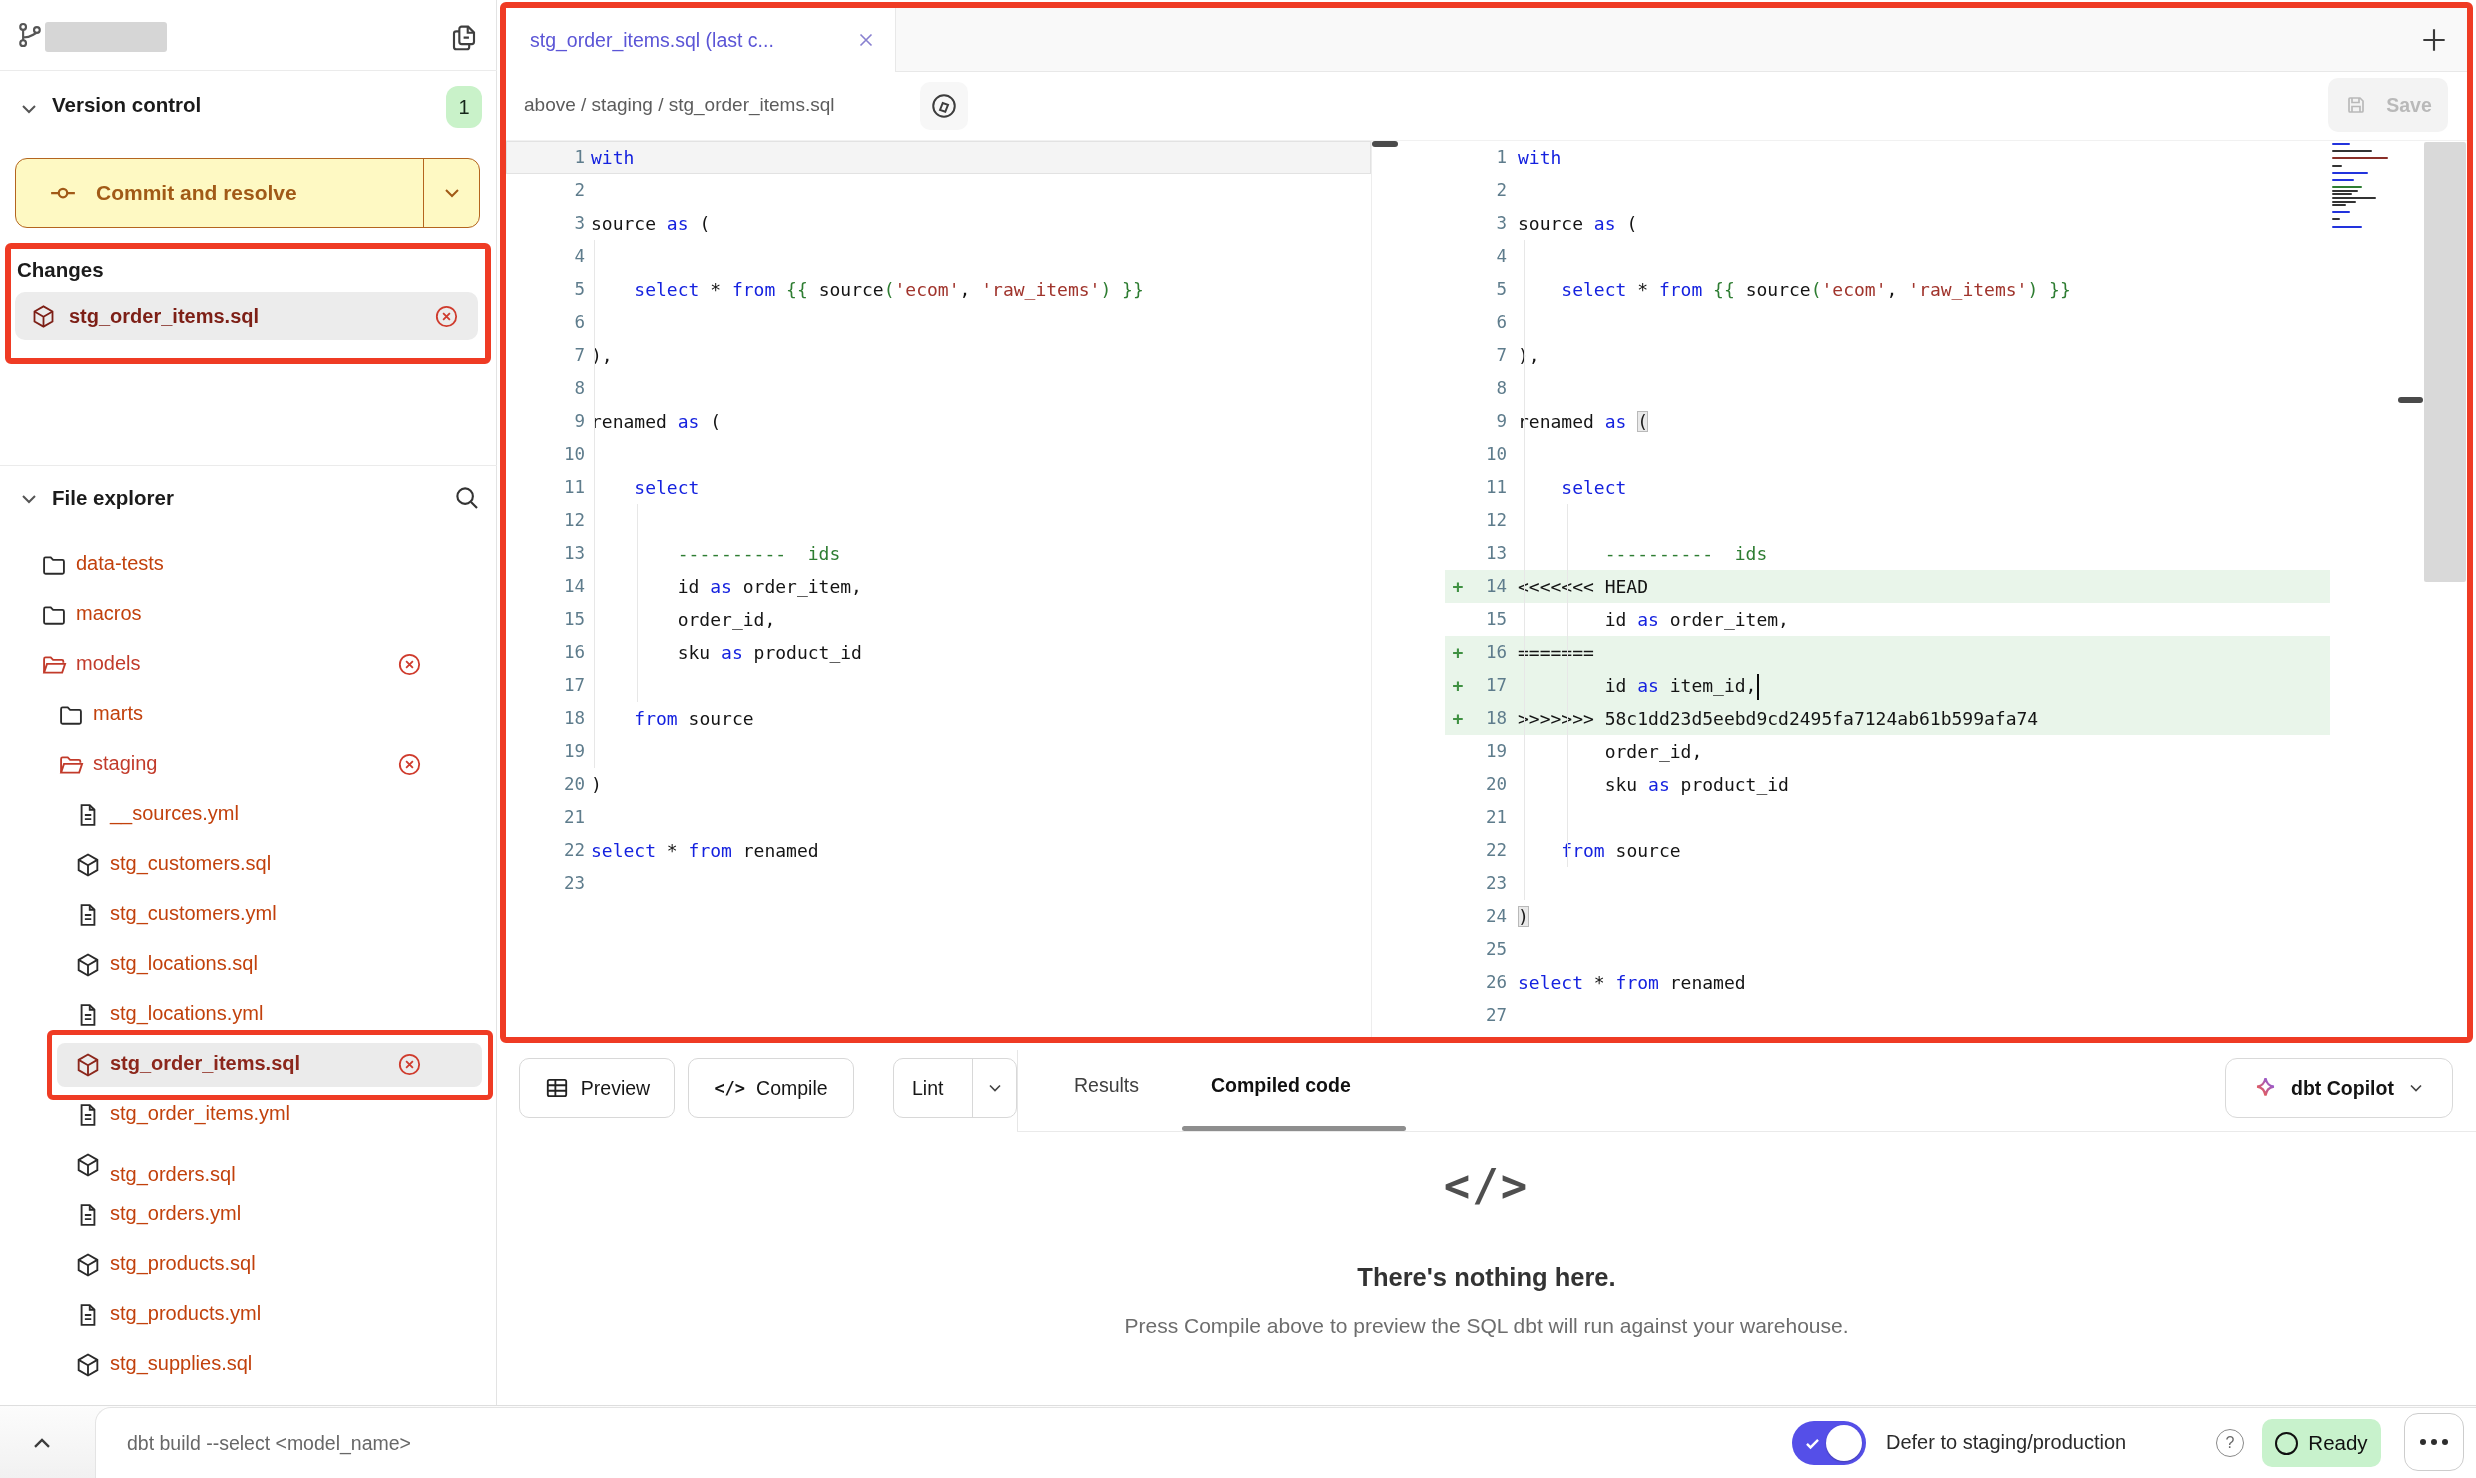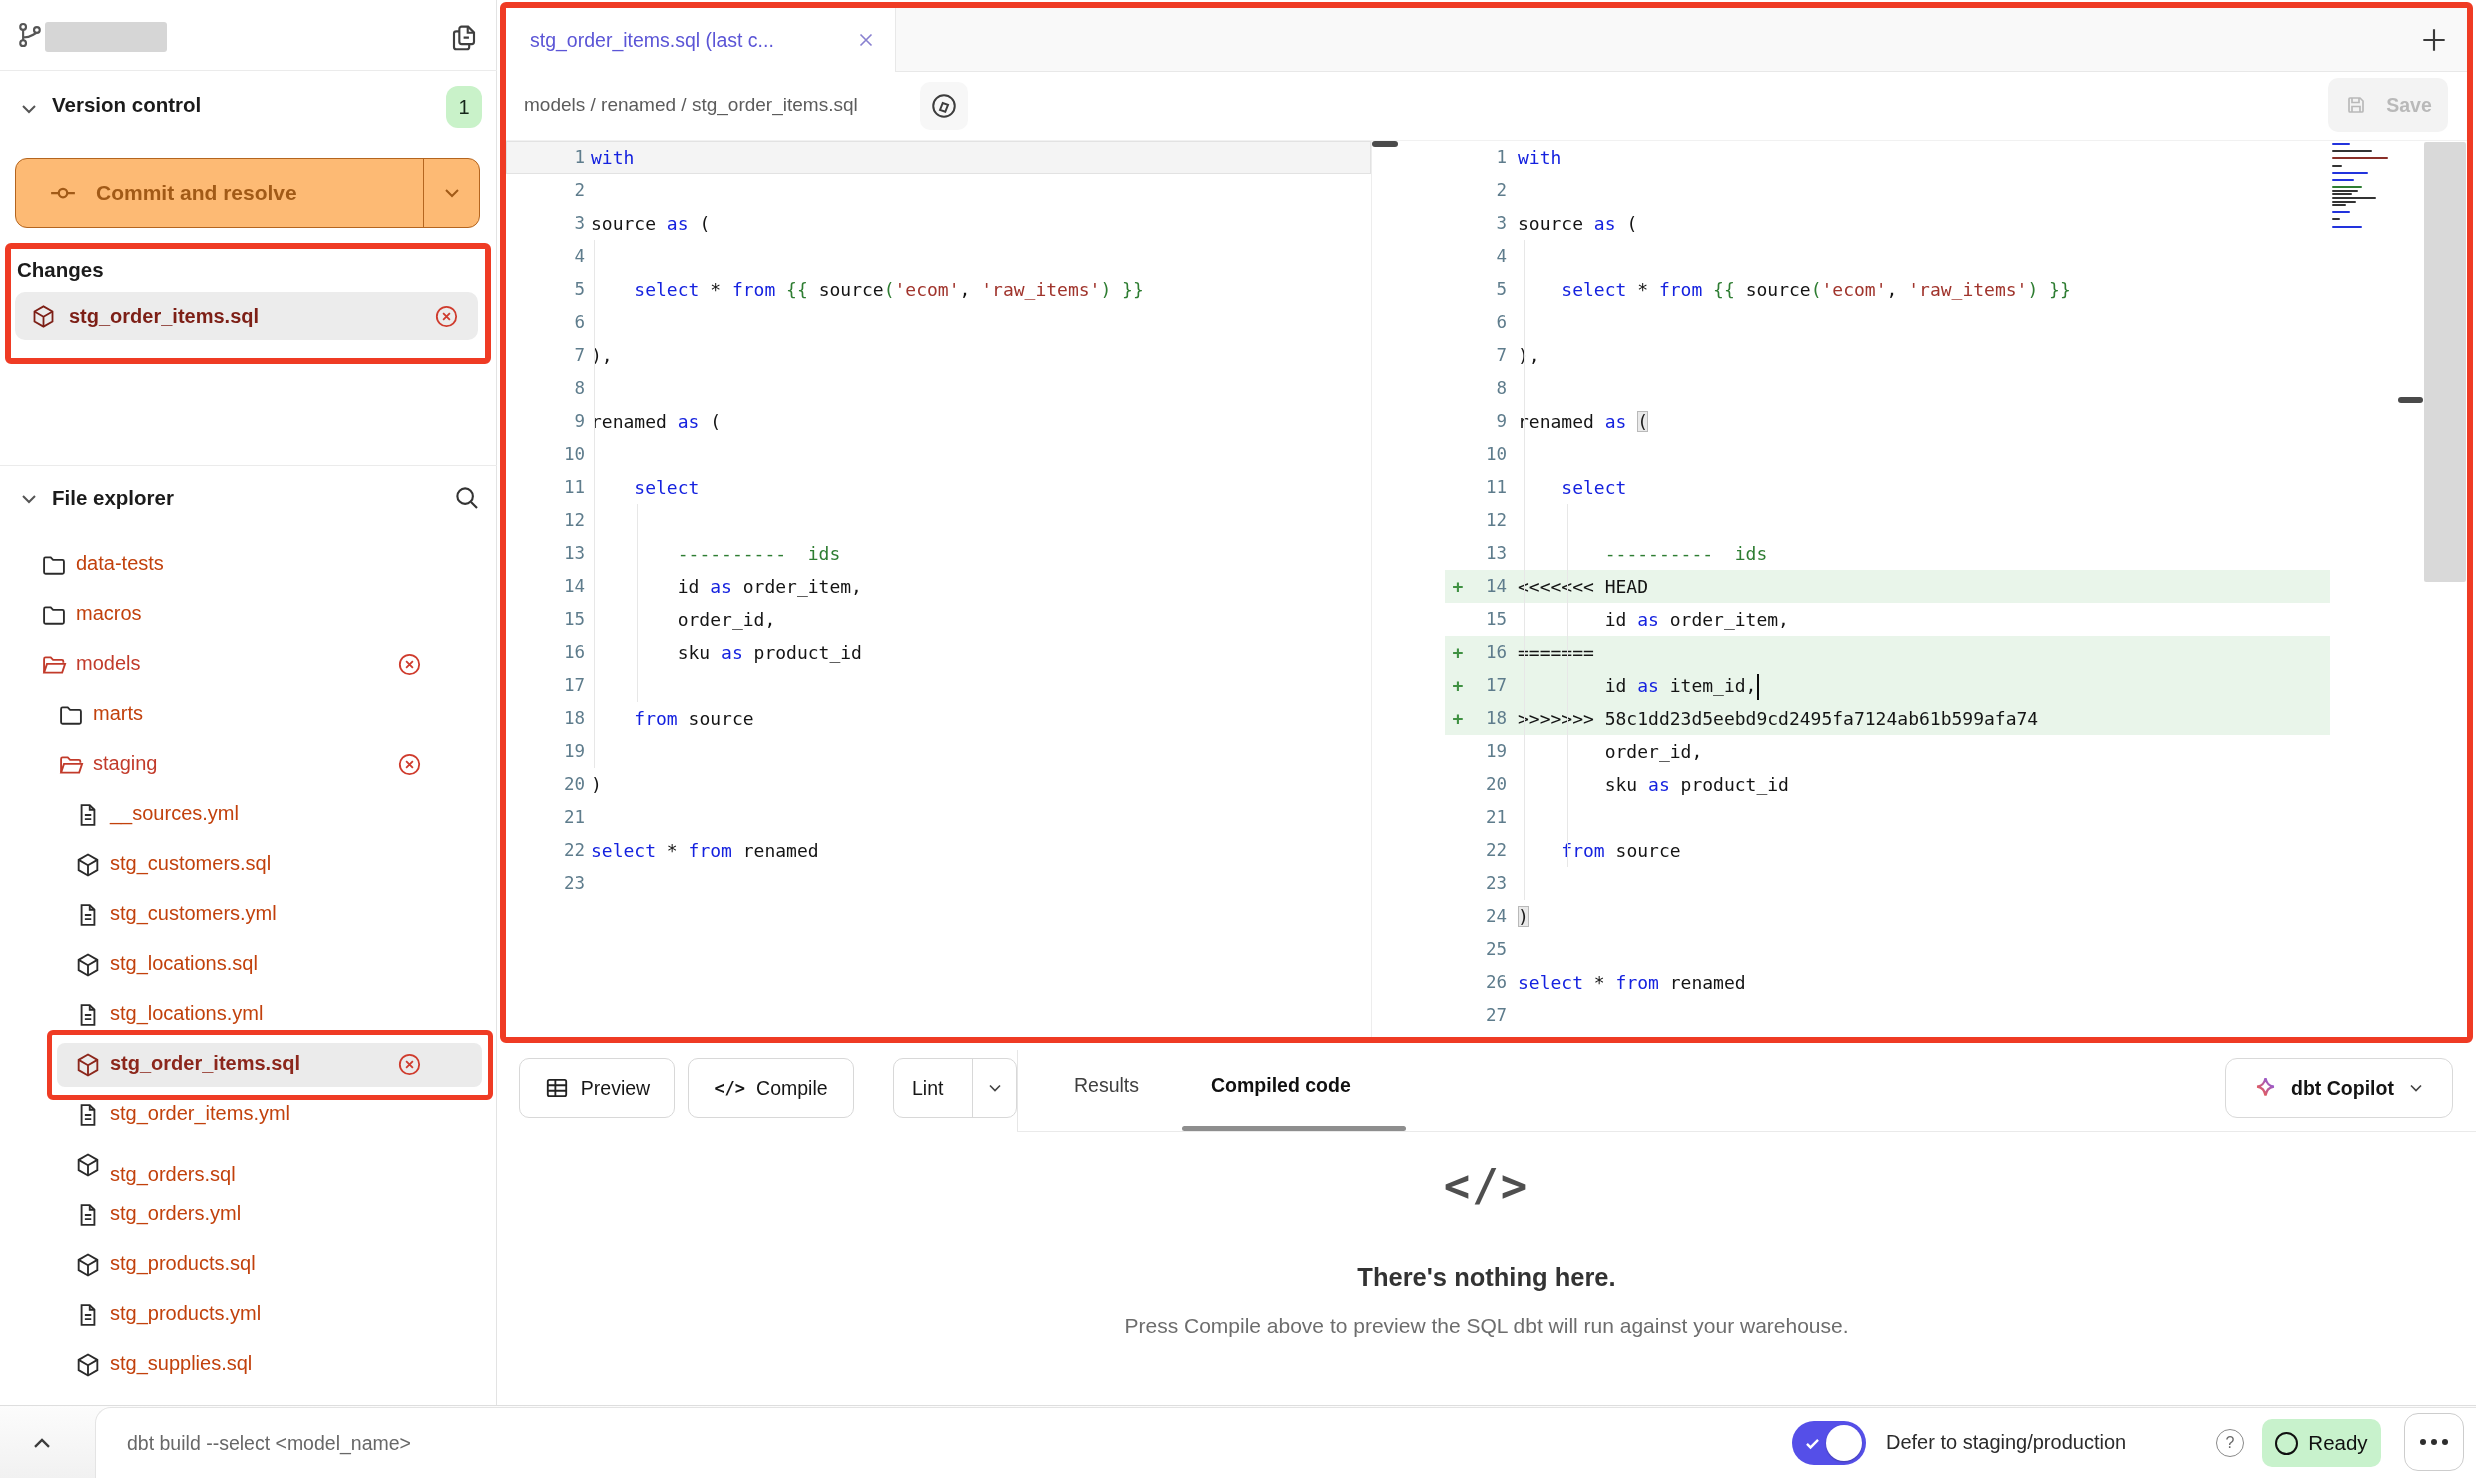--- a/index.html
+++ b/index.html
@@ -10,21 +10,21 @@
   svg { display:block; }
 
   
   #sidebar { left:0; top:0; width:497px; height:1405px; background:#fff; border-right:1px solid #e3e3e3; }
   .sep { position:absolute; left:0; width:497px; height:1px; background:#ebebeb; }
   #branch-blob { left:45px; top:22px; width:122px; height:30px; background:#d6d6d6; border-radius:3px; }
   .section-title { font-size:20.5px; font-weight:700; color:#1b1b1b; }
   #vc-badge { left:446px; top:86px; width:36px; height:42px; background:#c9f2c9; border-radius:12px;
     display:flex; align-items:center; justify-content:center; font-size:20px; color:#15261a; }
   #commit-btn { left:15px; top:158px; width:465px; height:70px; border:1.5px solid #b4651f; border-radius:12px;
-    background:#fdba74; display:flex; align-items:flex-start; cursor:pointer; }
+    background:#fef9c3; display:flex; align-items:flex-start; cursor:pointer; }
   #commit-btn .main { flex:1; display:flex; align-items:center; gap:18px; padding-left:32px; height:100%; }
   #commit-btn .lbl { font-size:21px; font-weight:700; color:#a15a17; }
   #commit-btn .dd { width:56px; height:100%; border-left:1.5px solid #b4651f; display:flex; align-items:center; justify-content:center; }
   #changes-label { left:17px; top:258px; }
   .pill { background:#ececec; border-radius:10px; }
   #changes-item { left:15px; top:292px; width:463px; height:48px; display:flex; align-items:center; cursor:pointer; }
   #changes-item .fname { margin-left:12px; font-size:20px; font-weight:600; color:#7d1f16; flex:1; }
   #changes-item .ic { margin-left:15px; }
   #changes-item .xc { margin-right:18px; }
   #fe-title { left:52px; top:486px; }
@@ -373,21 +373,21 @@
         </svg>
     </span>
   </div>
   <span id="plus-btn" class="abs">
     <svg viewBox="0 0 24 24" width="32" height="32" fill="none" stroke="currentColor" stroke-width="1.6">
         <path d="M12 4v16M4 12h16"></path>
       </svg>
   </span>
 
   <div id="crumb-row" class="abs"></div>
-  <div id="breadcrumb" class="abs">models / renamed / stg_order_items.sql</div>
+  <div id="breadcrumb" class="abs">above / staging / stg_order_items.sql</div>
   <span id="lineage-btn" class="abs">
     <svg viewBox="0 0 24 24" width="30" height="30" fill="none" stroke="currentColor" stroke-width="1.6">
         <circle cx="12" cy="12" r="8.6"></circle>
         <path d="M8.8 15.2l2.2-5.6 4.2 1.4-2.2 5.6z"></path>
       </svg>
   </span>
   <div id="save-btn" class="abs">
     <span>
       <svg viewBox="0 0 24 24" width="24" height="24" fill="none" stroke="currentColor" stroke-width="1.7">
           <path d="M5 6c0-.6.4-1 1-1h10l3 3v10c0 .6-.4 1-1 1H6c-.6 0-1-.4-1-1z"></path>

